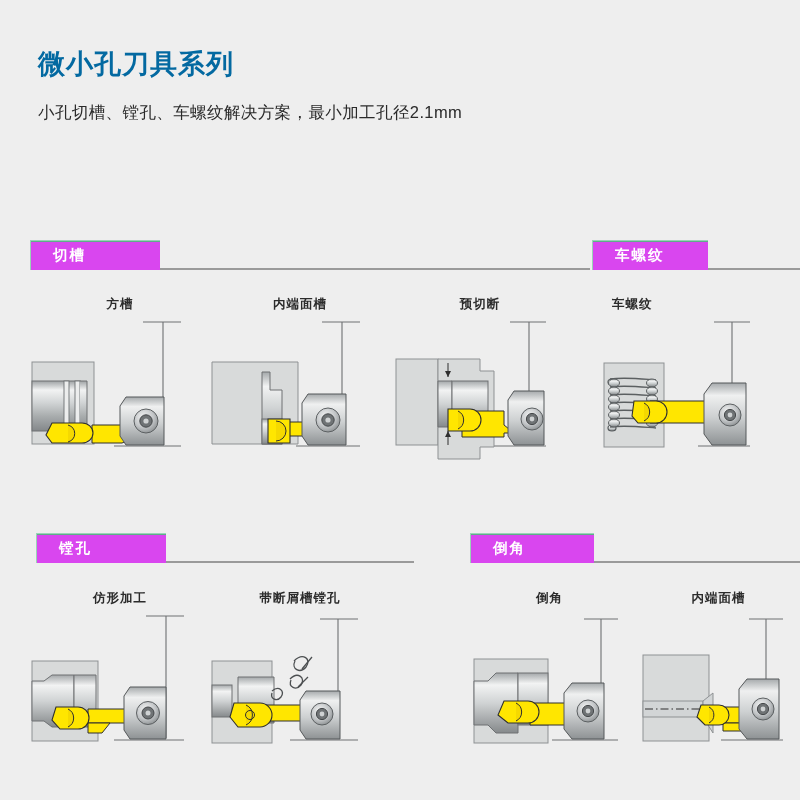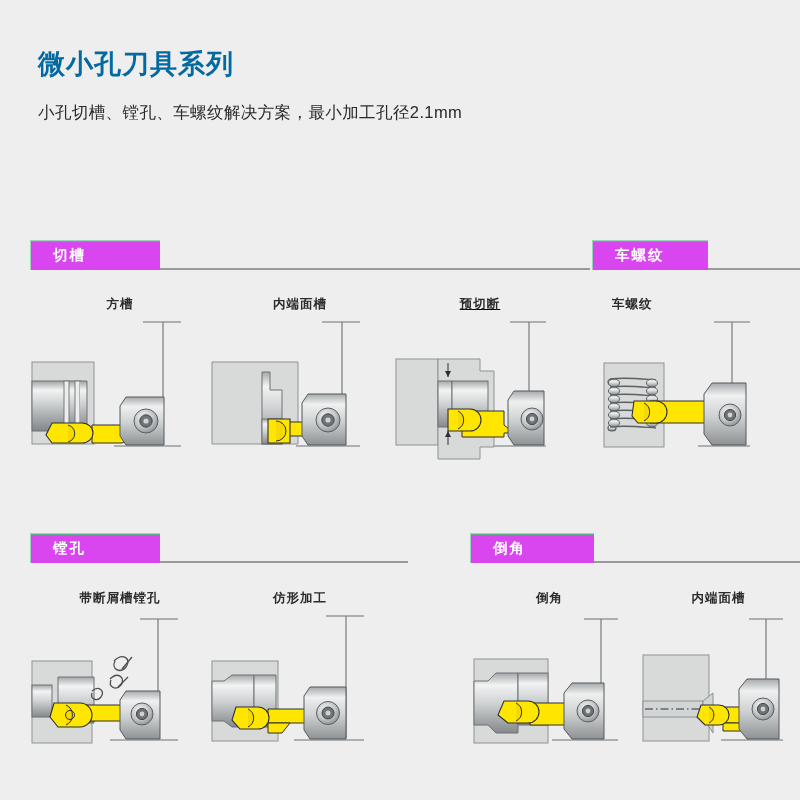--- a/index.html
+++ b/index.html
@@ -157,21 +157,21 @@
           <path d="M66 102 a10 10 0 0 1 0 20" fill="#f5d900" stroke="#2f2f2f" stroke-width="1"></path>
 
           <path d="M98 75 h38 v51 H98 l-6 -9 V84 z" fill="url(#holderB)" stroke="#55585a" stroke-width="1"></path>
           <circle cx="118" cy="101" r="12" fill="url(#screwB)" stroke="#5c6062" stroke-width="1"></circle>
           <circle cx="118" cy="101" r="6.2" fill="#6f7375" stroke="#45484a" stroke-width="1"></circle>
           <circle cx="118" cy="101" r="2.6" fill="#cfd2d3"></circle>
         </svg>
       </div>
     </div>
 
-    <div class="fig" style="width:180px;text-decoration:underline;">
+    <div class="fig" style="width:180px;">
       <div class="cap">预切断</div>
       <div class="art">
         <svg width="180" height="150" viewBox="0 0 180 150">
           <defs>
             <linearGradient id="shaftC" x1="0" y1="0" x2="0" y2="1">
               <stop offset="0%" stop-color="#a4a8aa"></stop>
               <stop offset="20%" stop-color="#f2f3f3"></stop>
               <stop offset="50%" stop-color="#d0d3d4"></stop>
               <stop offset="100%" stop-color="#85898b"></stop>
             </linearGradient>
@@ -283,28 +283,71 @@
 
           <path d="M126 64 h34 v62 h-34 l-8 -11 V75 z" fill="url(#holderD)" stroke="#55585a" stroke-width="1"></path>
           <circle cx="144" cy="96" r="11" fill="url(#screwD)" stroke="#5c6062" stroke-width="1"></circle>
           <circle cx="144" cy="96" r="5.6" fill="#6f7375" stroke="#45484a" stroke-width="1"></circle>
           <circle cx="144" cy="96" r="2.4" fill="#cfd2d3"></circle>
         </svg>
       </div>
     </div>
   </div>
 
-  <div class="sect" style="left:30px; top:533px; width:360px;">
+  <div class="sect" style="left:36px; top:533px; width:360px;">
     <div class="tabwrap">
       <div class="rule" style="left:130px; right:-18px;"></div>
       <div class="tab" style="width:130px;">镗孔</div>
     </div>
   </div>
 
   <div class="figs" style="left:30px; top:590px; width:360px;">
+
+    <div class="fig" style="width:180px;">
+      <div class="cap">仿形加工</div>
+      <div class="art">
+        <svg width="180" height="150" viewBox="0 0 180 150">
+          <defs>
+            <linearGradient id="shaftE" x1="0" y1="0" x2="0" y2="1">
+              <stop offset="0%" stop-color="#a4a8aa"></stop>
+              <stop offset="20%" stop-color="#f2f3f3"></stop>
+              <stop offset="50%" stop-color="#d0d3d4"></stop>
+              <stop offset="100%" stop-color="#85898b"></stop>
+            </linearGradient>
+            <linearGradient id="holderE" x1="0" y1="0" x2="0" y2="1">
+              <stop offset="0%" stop-color="#a6aaac"></stop>
+              <stop offset="20%" stop-color="#eff0f0"></stop>
+              <stop offset="55%" stop-color="#cdd0d1"></stop>
+              <stop offset="100%" stop-color="#8e9294"></stop>
+            </linearGradient>
+            <radialGradient id="screwE" cx="40%" cy="35%" r="70%">
+              <stop offset="0%" stop-color="#f4f5f5"></stop>
+              <stop offset="60%" stop-color="#c2c5c7"></stop>
+              <stop offset="100%" stop-color="#8b8f91"></stop>
+            </radialGradient>
+          </defs>
+          <path d="M116 3 h38 M136 3 v122 M84 127 h70" fill="none" stroke="#6e7173" stroke-width="1.1"></path>
+          <rect x="2" y="48" width="66" height="80" fill="#d8dada" stroke="#8e9193" stroke-width="1"></rect>
+
+          <path d="M2 68 h12 l8 -6 h22 v52 H22 l-8 -6 H2 z" fill="url(#shaftE)" stroke="#6e7173" stroke-width="1"></path>
+          <path d="M44 62 h22 v52 H44 z" fill="url(#shaftE)" stroke="#6e7173" stroke-width="1"></path>
+
+          <path d="M58 96 h48 v14 H58 z" fill="#ffe600" stroke="#2f2f2f" stroke-width="1"></path>
+          <path d="M58 110 h22 l-8 10 H58 z" fill="#ffe600" stroke="#2f2f2f" stroke-width="1"></path>
+
+          <path d="M26 94 h22 a11 11 0 0 1 0 22 H30 l-8 -9 z" fill="#ffe600" stroke="#2f2f2f" stroke-width="1.1"></path>
+          <path d="M38 96 a10 10 0 0 1 0 18" fill="#f5d900" stroke="#2f2f2f" stroke-width="1"></path>
+
+          <path d="M100 74 h36 v52 h-36 l-6 -9 V83 z" fill="url(#holderE)" stroke="#55585a" stroke-width="1"></path>
+          <circle cx="118" cy="100" r="11.5" fill="url(#screwE)" stroke="#5c6062" stroke-width="1"></circle>
+          <circle cx="118" cy="100" r="6" fill="#6f7375" stroke="#45484a" stroke-width="1"></circle>
+          <circle cx="118" cy="100" r="2.5" fill="#cfd2d3"></circle>
+        </svg>
+      </div>
+    </div>
 
     <div class="fig" style="width:180px;">
       <div class="cap">带断屑槽镗孔</div>
       <div class="art">
         <svg width="180" height="150" viewBox="0 0 180 150">
           <defs>
             <linearGradient id="shaftF" x1="0" y1="0" x2="0" y2="1">
               <stop offset="0%" stop-color="#a4a8aa"></stop>
               <stop offset="20%" stop-color="#f2f3f3"></stop>
               <stop offset="50%" stop-color="#d0d3d4"></stop>
@@ -342,63 +385,20 @@
           <path d="M36 92 a11 11 0 0 1 0 20" fill="#f5d900" stroke="#2f2f2f" stroke-width="1"></path>
           <circle cx="40" cy="102" r="4.5" fill="none" stroke="#2f2f2f" stroke-width="1"></circle>
 
           <path d="M96 78 h34 v48 H96 l-6 -9 V87 z" fill="url(#holderF)" stroke="#55585a" stroke-width="1"></path>
           <circle cx="112" cy="101" r="11" fill="url(#screwF)" stroke="#5c6062" stroke-width="1"></circle>
           <circle cx="112" cy="101" r="5.6" fill="#6f7375" stroke="#45484a" stroke-width="1"></circle>
           <circle cx="112" cy="101" r="2.4" fill="#cfd2d3"></circle>
         </svg>
       </div>
     </div>
-
-    <div class="fig" style="width:180px;">
-      <div class="cap">仿形加工</div>
-      <div class="art">
-        <svg width="180" height="150" viewBox="0 0 180 150">
-          <defs>
-            <linearGradient id="shaftE" x1="0" y1="0" x2="0" y2="1">
-              <stop offset="0%" stop-color="#a4a8aa"></stop>
-              <stop offset="20%" stop-color="#f2f3f3"></stop>
-              <stop offset="50%" stop-color="#d0d3d4"></stop>
-              <stop offset="100%" stop-color="#85898b"></stop>
-            </linearGradient>
-            <linearGradient id="holderE" x1="0" y1="0" x2="0" y2="1">
-              <stop offset="0%" stop-color="#a6aaac"></stop>
-              <stop offset="20%" stop-color="#eff0f0"></stop>
-              <stop offset="55%" stop-color="#cdd0d1"></stop>
-              <stop offset="100%" stop-color="#8e9294"></stop>
-            </linearGradient>
-            <radialGradient id="screwE" cx="40%" cy="35%" r="70%">
-              <stop offset="0%" stop-color="#f4f5f5"></stop>
-              <stop offset="60%" stop-color="#c2c5c7"></stop>
-              <stop offset="100%" stop-color="#8b8f91"></stop>
-            </radialGradient>
-          </defs>
-          <path d="M116 3 h38 M136 3 v122 M84 127 h70" fill="none" stroke="#6e7173" stroke-width="1.1"></path>
-          <rect x="2" y="48" width="66" height="80" fill="#d8dada" stroke="#8e9193" stroke-width="1"></rect>
-
-          <path d="M2 68 h12 l8 -6 h22 v52 H22 l-8 -6 H2 z" fill="url(#shaftE)" stroke="#6e7173" stroke-width="1"></path>
-          <path d="M44 62 h22 v52 H44 z" fill="url(#shaftE)" stroke="#6e7173" stroke-width="1"></path>
-
-          <path d="M58 96 h48 v14 H58 z" fill="#ffe600" stroke="#2f2f2f" stroke-width="1"></path>
-          <path d="M58 110 h22 l-8 10 H58 z" fill="#ffe600" stroke="#2f2f2f" stroke-width="1"></path>
-
-          <path d="M26 94 h22 a11 11 0 0 1 0 22 H30 l-8 -9 z" fill="#ffe600" stroke="#2f2f2f" stroke-width="1.1"></path>
-          <path d="M38 96 a10 10 0 0 1 0 18" fill="#f5d900" stroke="#2f2f2f" stroke-width="1"></path>
-
-          <path d="M100 74 h36 v52 h-36 l-6 -9 V83 z" fill="url(#holderE)" stroke="#55585a" stroke-width="1"></path>
-          <circle cx="118" cy="100" r="11.5" fill="url(#screwE)" stroke="#5c6062" stroke-width="1"></circle>
-          <circle cx="118" cy="100" r="6" fill="#6f7375" stroke="#45484a" stroke-width="1"></circle>
-          <circle cx="118" cy="100" r="2.5" fill="#cfd2d3"></circle>
-        </svg>
-      </div>
-    </div>
   </div>
 
   <div class="sect" style="left:470px; top:533px; width:330px;">
     <div class="tabwrap">
       <div class="rule" style="left:124px; right:-8px;"></div>
       <div class="tab" style="width:124px;">倒角</div>
     </div>
   </div>
 
   <div class="figs" style="left:462px; top:590px; width:338px;">

